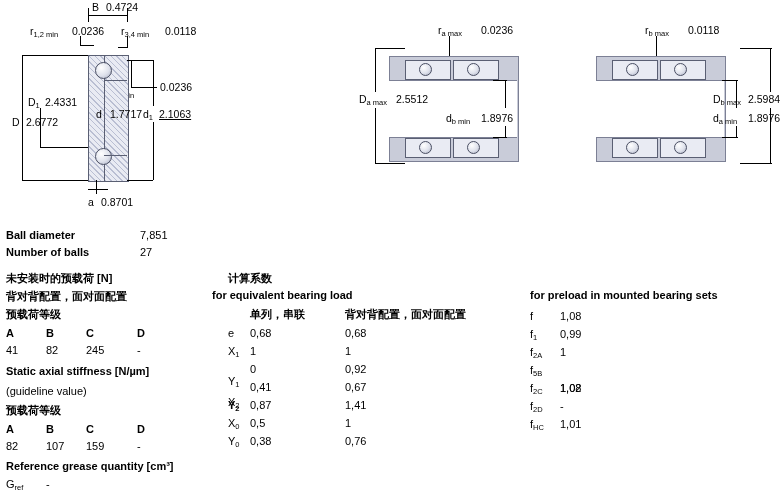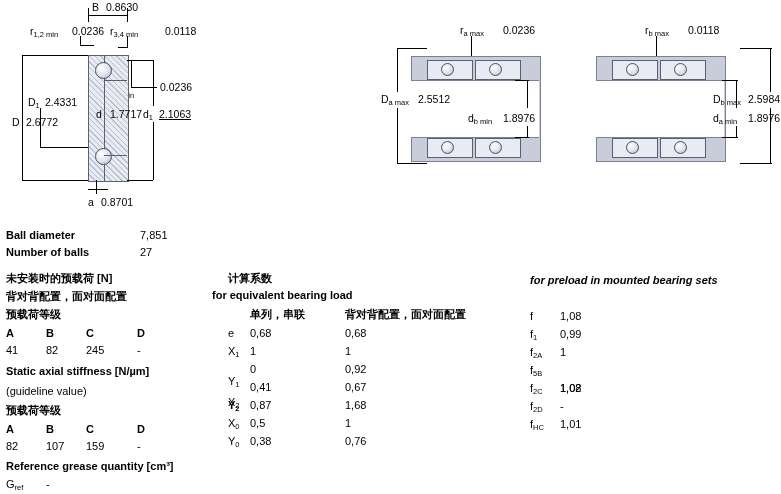--- a/index.html
+++ b/index.html
@@ -36,28 +36,28 @@
 </style>
 </head>
 <body>
 
 <div class="abs" id="draw1">
 
   <div class="line vline" style="left:88px;top:8px;height:14px;"></div>
   <div class="line vline" style="left:127px;top:8px;height:14px;"></div>
   <div class="line hline" style="left:88px;top:15px;width:39px;"></div>
   <div class="lbl" style="left:92px;top:1px;"><span>B</span></div>
-  <div class="lbl" style="left:106px;top:1px;"><span>0.8630</span></div>
+  <div class="lbl" style="left:106px;top:1px;"><span>0.4724</span></div>
 
   <div class="lbl" style="left:30px;top:25px;"><span>r</span><span class="sub">1,2 min</span></div>
   <div class="lbl" style="left:72px;top:25px;"><span>0.0236</span></div>
   <div class="line" style="left:80px;top:36px;width:1px;height:10px;"></div>
   <div class="line" style="left:80px;top:45px;width:14px;height:1px;"></div>
 
-  <div class="lbl" style="left:110px;top:25px;text-align:center;"><span>r</span><span class="sub">3,4 min</span></div>
+  <div class="lbl" style="left:121px;top:25px;text-align:center;"><span>r</span><span class="sub">3,4 min</span></div>
   <div class="lbl" style="left:165px;top:25px;"><span>0.0118</span></div>
   <div class="line" style="left:127px;top:36px;width:1px;height:12px;"></div>
   <div class="line" style="left:118px;top:47px;width:10px;height:1px;"></div>
 
   <div class="lbl" style="left:160px;top:81px;"><span>0.0236</span></div>
   <div class="line" style="left:131px;top:60px;width:1px;height:28px;"></div>
   <div class="line" style="left:131px;top:87px;width:26px;height:1px;"></div>
 
   <div class="lbl" style="left:106px;top:86px;"><span>r</span><span class="sub">1,2 min</span></div>
   <div class="line" style="left:106px;top:82px;width:1px;height:6px;"></div>
@@ -92,21 +92,21 @@
   <div class="line vline" style="left:153px;top:122px;height:58px;"></div>
   <div class="line hline" style="left:127px;top:60px;width:26px;"></div>
   <div class="line hline" style="left:127px;top:180px;width:26px;"></div>
 
   <div class="lbl" style="left:88px;top:196px;"><span>a</span></div>
   <div class="lbl" style="left:101px;top:196px;"><span>0.8701</span></div>
   <div class="line vline" style="left:96px;top:180px;height:14px;"></div>
   <div class="line hline" style="left:88px;top:189px;width:20px;"></div>
 </div>
 
-<div class="abs" style="left:375px;top:0;width:185px;height:200px;">
+<div class="abs" style="left:353px;top:0;width:185px;height:200px;">
 
   <div class="lbl" style="left:85px;top:24px;"><span>r</span><span class="sub">a max</span></div>
   <div class="lbl" style="left:128px;top:24px;"><span>0.0236</span></div>
   <div class="line vline" style="left:96px;top:36px;height:20px;"></div>
 
   <div class="lbl" style="left:65px;top:84px;"><span>r</span><span class="sub">b max</span></div>
   <div class="lbl" style="left:113px;top:77px;"><span>0.0236</span></div>
   <div class="line vline" style="left:110px;top:88px;height:18px;"></div>
 
   <div class="abs" style="left:36px;top:56px;width:128px;height:104px;background:#c9ccd9;border:1px solid #7c8095;"></div>
@@ -225,31 +225,31 @@
 <div class="txt" style="left:228px;top:375px;"><span>Y</span><span class="sub">1</span></div>
 <div class="txt" style="left:250px;top:363px;">0</div>
 <div class="txt" style="left:345px;top:363px;">0,92</div>
 
 <div class="txt" style="left:228px;top:396px;"><span>X</span><span class="sub">2</span></div>
 <div class="txt" style="left:250px;top:381px;">0,41</div>
 <div class="txt" style="left:345px;top:381px;">0,67</div>
 
 <div class="txt" style="left:228px;top:399px;font-weight:bold;"><span>Y</span><span class="sub">2</span></div>
 <div class="txt" style="left:250px;top:399px;">0,87</div>
-<div class="txt" style="left:345px;top:399px;">1,68</div>
+<div class="txt" style="left:345px;top:399px;">1,41</div>
 
 <div class="txt" style="left:228px;top:417px;"><span>X</span><span class="sub">0</span></div>
 <div class="txt" style="left:250px;top:417px;">0,5</div>
 <div class="txt" style="left:345px;top:417px;">1</div>
 
 <div class="txt" style="left:228px;top:435px;"><span>Y</span><span class="sub">0</span></div>
 <div class="txt" style="left:250px;top:435px;">0,38</div>
 <div class="txt" style="left:345px;top:435px;">0,76</div>
 
-<div class="txt bold" style="left:530px;top:274px;font-style:italic;">for preload in mounted bearing sets</div>
+<div class="txt bold" style="left:530px;top:289px;">for preload in mounted bearing sets</div>
 
 <div class="txt" style="left:530px;top:310px;"><span>f</span><span class="sub"></span></div>
 <div class="txt" style="left:560px;top:310px;">1,08</div>
 
 <div class="txt" style="left:530px;top:328px;"><span>f</span><span class="sub">1</span></div>
 <div class="txt" style="left:560px;top:328px;">0,99</div>
 
 <div class="txt" style="left:530px;top:346px;"><span>f</span><span class="sub">2A</span></div>
 <div class="txt" style="left:560px;top:346px;">1</div>
 

